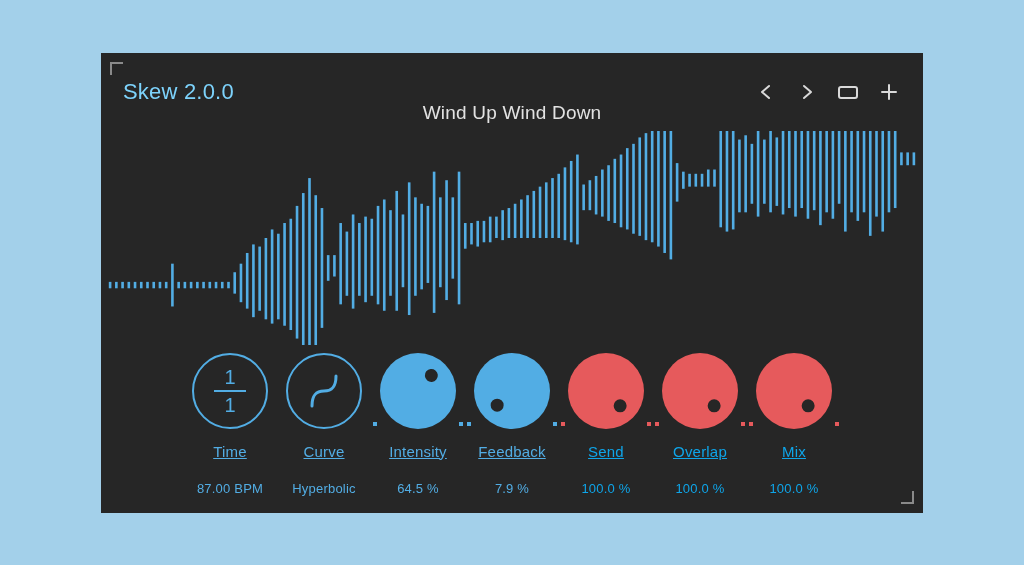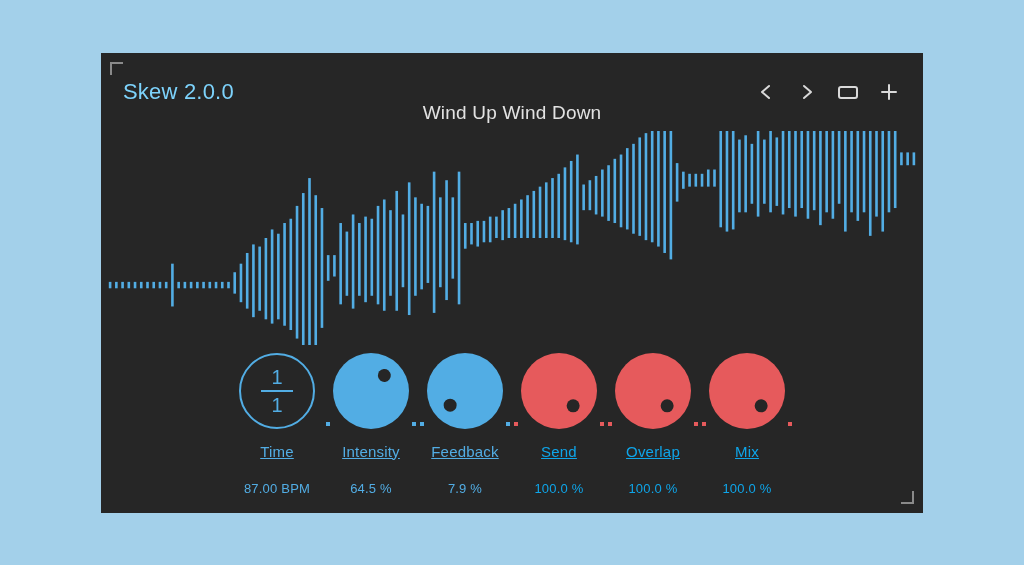--- a/index.html
+++ b/index.html
@@ -395,20 +395,32 @@
               <span class="bar"></span>
               <span>1</span>
             </div>
           </div>
         </div>
         <div class="knob-label c-blue">Time</div>
         <div class="knob-value c-blue">87.00 BPM</div>
       </div>
       <div class="knob-cell">
         <div class="knob">
+          <div class="knob-disc outline-blue"></div>
+          <div class="knob-glyph">
+            <svg width="40" height="44" viewBox="0 0 40 44">
+              <path d="M8 37 C8 25, 13 22, 20 22 C27 22, 32 19, 32 7" fill="none" stroke="#52ade4" stroke-width="3" stroke-linecap="round"></path>
+            </svg>
+          </div>
+        </div>
+        <div class="knob-label c-blue">Curve</div>
+        <div class="knob-value c-blue">Hyperbolic</div>
+      </div>
+      <div class="knob-cell">
+        <div class="knob">
           <div class="knob-disc filled-blue"></div>
           <div class="knob-pointer" style="transform:rotate(39.150000000000006deg)"></div>
           <span class="knob-tick min"></span>
           <span class="knob-tick max"></span>
         </div>
         <div class="knob-label c-blue">Intensity</div>
         <div class="knob-value c-blue">64.5 %</div>
       </div>
       <div class="knob-cell">
         <div class="knob">

